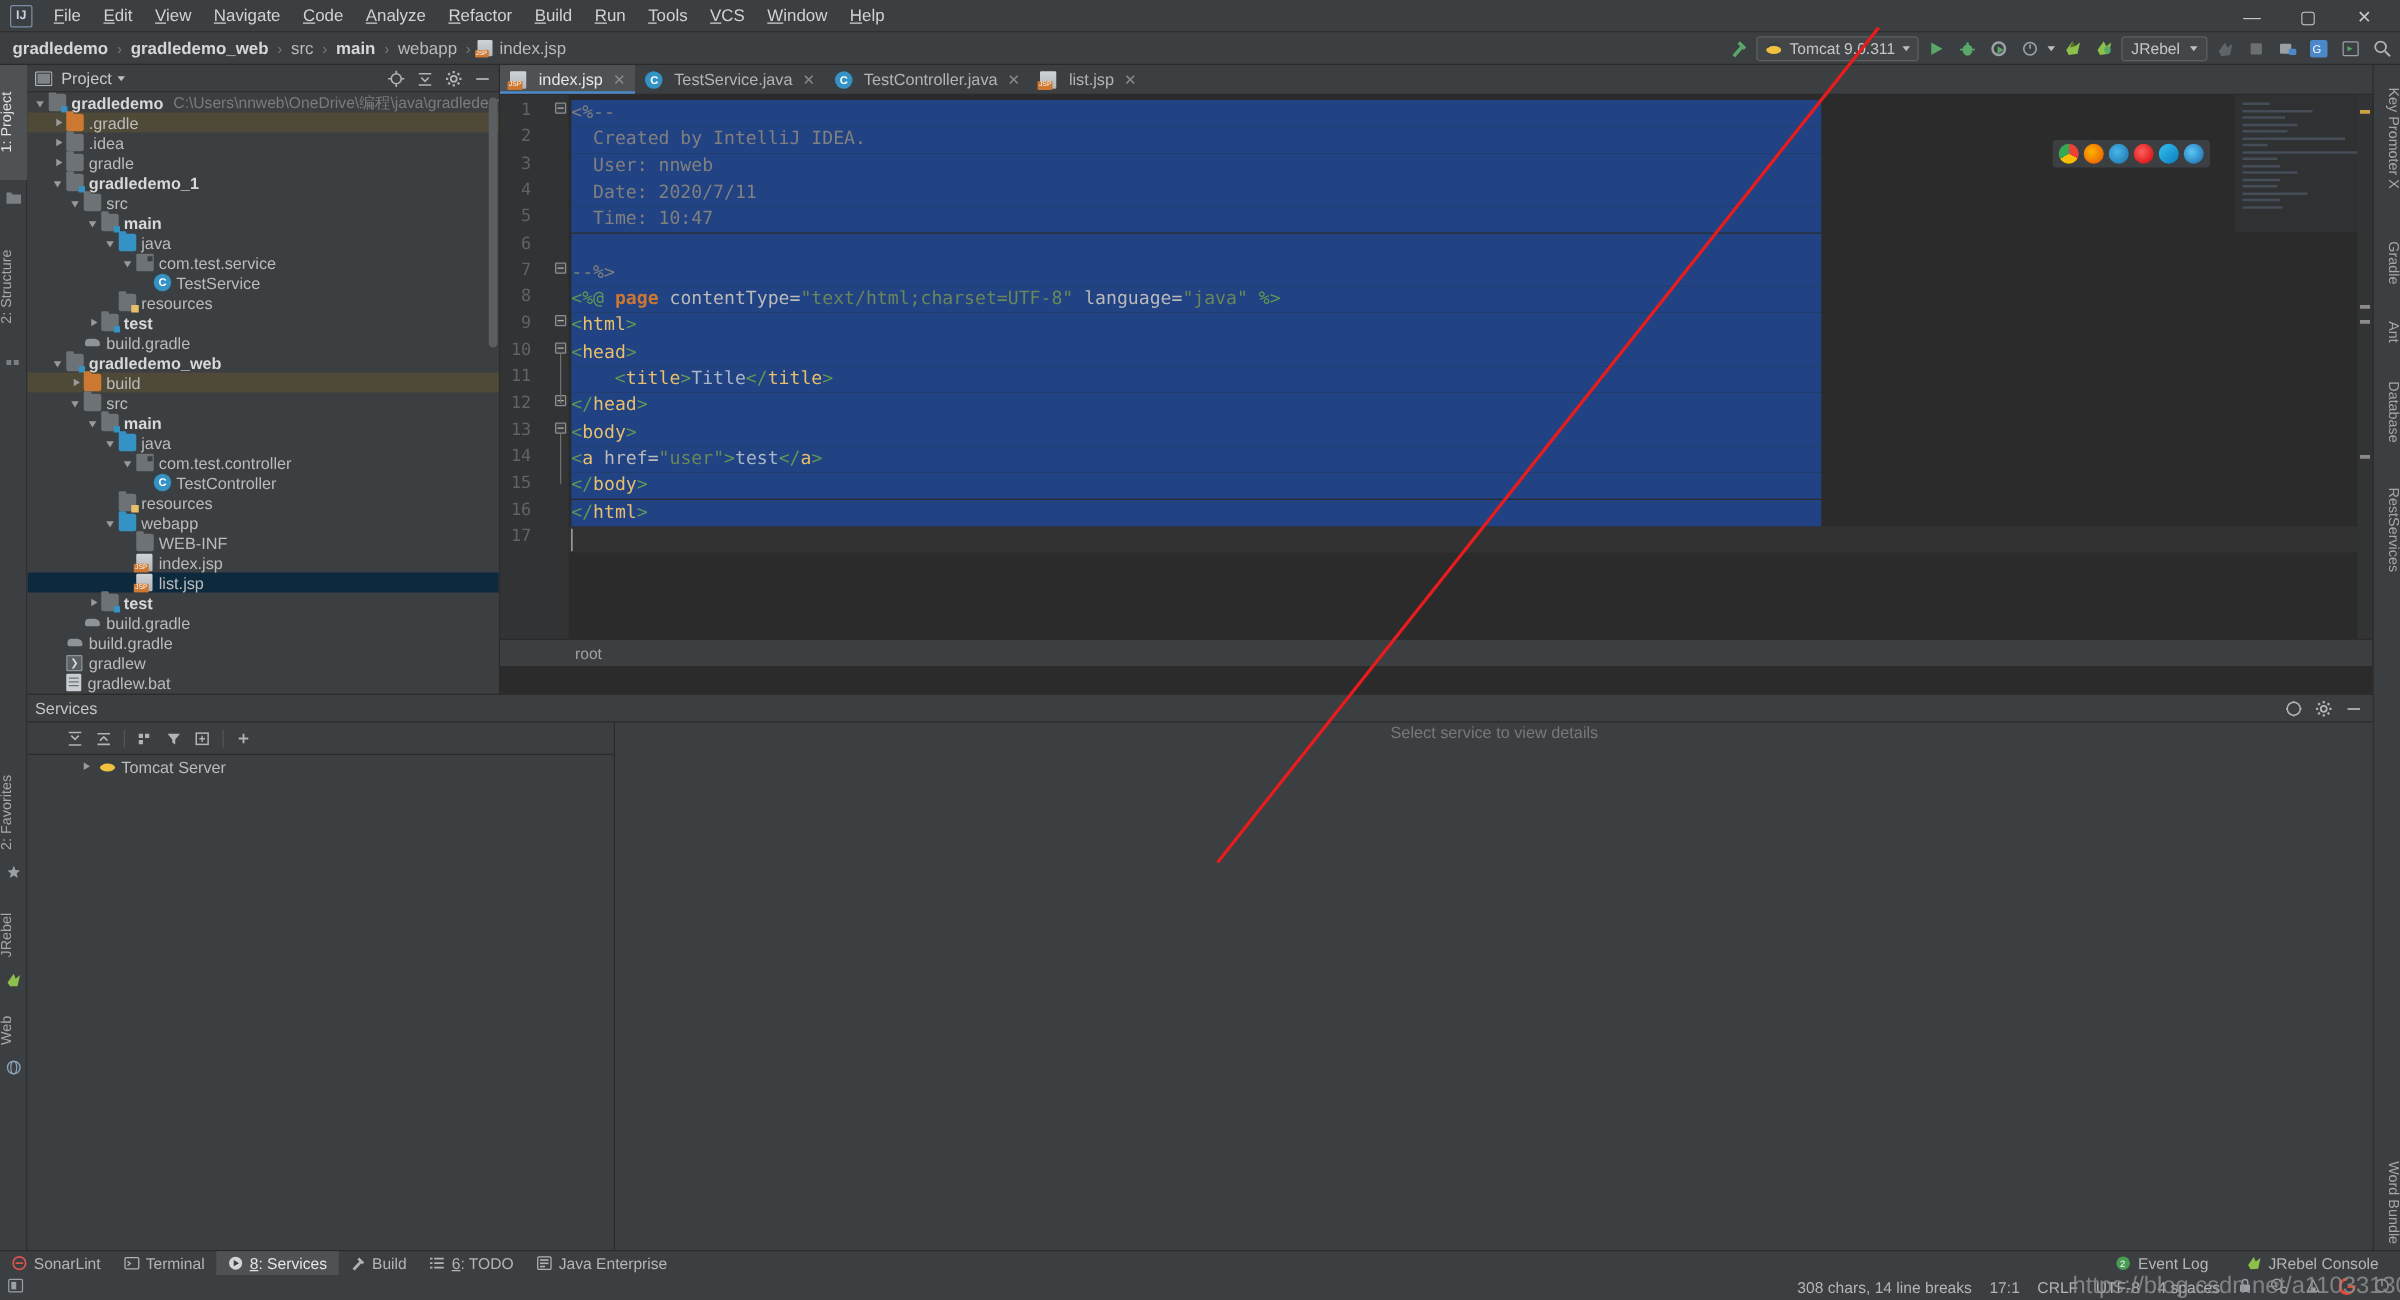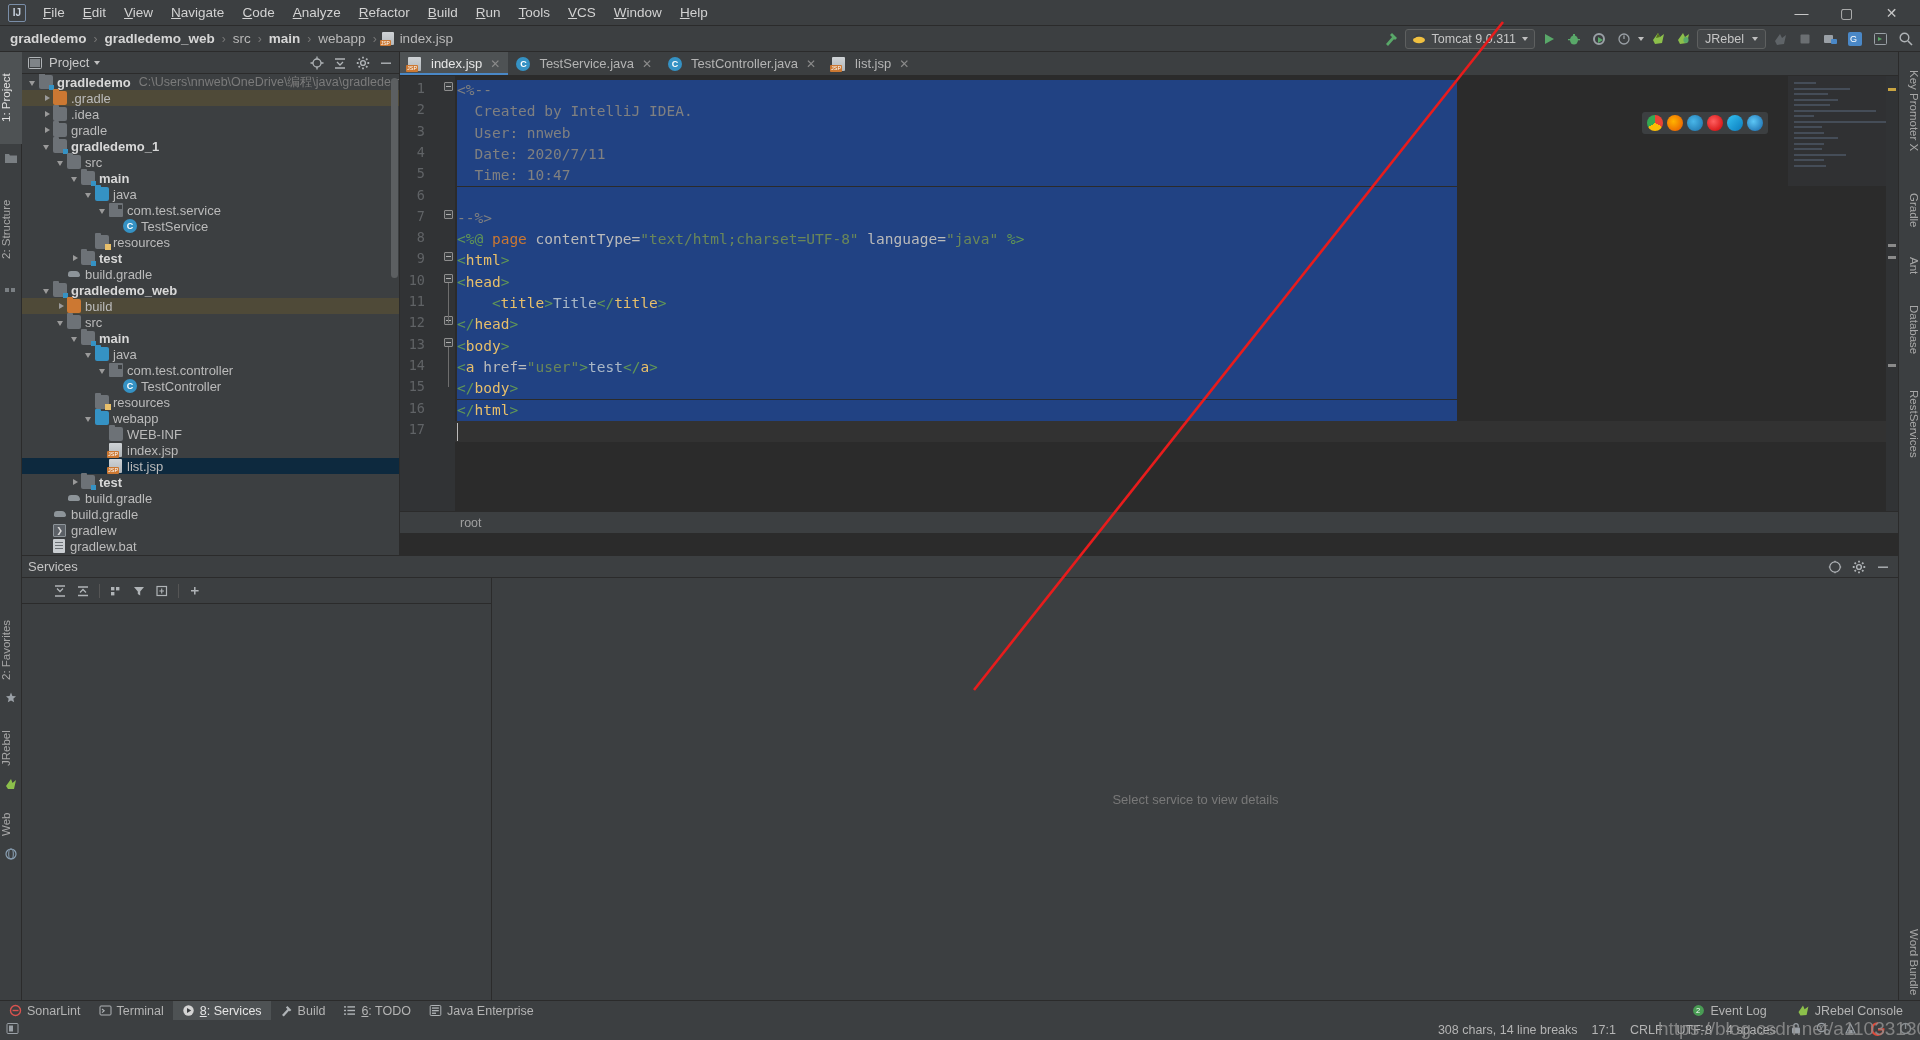--- a/index.html
+++ b/index.html
@@ -140,42 +140,42 @@
   .fold:after{content:"";position:absolute;left:1px;top:3px;width:5px;height:1px;background:#b0b0b0;}
   .foldline{position:absolute;width:1px;background:#6e6e6e;}
   .codelines{position:absolute;left:55px;top:0;right:0;bottom:0;font-family:"DejaVu Sans Mono",monospace;font-size:14.5px;line-height:21.3px;}
   .cl{position:absolute;left:0;white-space:pre;height:21.3px;}
   .selbg{position:absolute;background:#214283;}
   .cmt{color:#808080;}
   .tag{color:#e8bf6a;}
   .brk{color:#629755;}
   .atr{color:#bababa;}
   .str{color:#6a8759;}
-  .kw{color:#cc7832;font-weight:normal;}
+  .kw{color:#cc7832;font-weight:bold;}
   .dir{color:#629755;}
   .txt{color:#a9b7c6;}
   .caret-line{position:absolute;left:0;right:0;height:21.3px;background:#323232;}
   .caret-bar{position:absolute;width:1px;background:#bbbbbb;height:18px;}
   .minimap{position:absolute;right:10px;top:0;width:100px;height:110px;background:#313335;opacity:.85;}
   .mmline{position:absolute;height:2px;background:#4a5360;}
   .markbar{position:absolute;right:0;top:0;bottom:0;width:12px;background:#313335;}
   .markup{position:absolute;right:2px;width:8px;height:3px;}
   .bcrumbbar{position:absolute;left:0;right:0;bottom:0;height:22px;background:#3c3f41;border-top:1px solid #2b2b2b;display:flex;align-items:center;padding-left:60px;font-size:12.5px;color:#a0a0a0;}
   .browsers{position:absolute;display:flex;gap:4px;background:#3c3f41;border-radius:3px;padding:3px 5px;}
   .bico{width:16px;height:16px;border-radius:50%;}
 
   
   .services{position:absolute;left:22px;top:555px;right:22px;height:465px;background:#3c3f41;border-top:1px solid #2b2b2b;}
   .svchdr{height:22px;display:flex;align-items:center;padding:0 6px;font-size:13px;color:#c4c4c4;border-bottom:1px solid #2b2b2b;}
   .svchdr .right{margin-left:auto;display:flex;gap:6px;}
   .svcleft{position:absolute;left:0;top:22px;width:470px;bottom:0;border-right:1px solid #2b2b2b;}
   .svctb{height:26px;display:flex;align-items:center;gap:3px;padding-left:28px;border-bottom:1px solid #2b2b2b;}
   .svcbtn{width:20px;height:20px;display:flex;align-items:center;justify-content:center;color:#b4b4b4;}
   .svcrow{height:18px;display:flex;align-items:center;padding-left:42px;font-size:13px;color:#bbbbbb;gap:4px;}
-  .svcright{position:absolute;left:471px;top:22px;right:0;bottom:0;display:flex;align-items:center;justify-content:center;color:#787878;font-size:13px;}
+  .svcright{position:absolute;left:471px;top:22px;right:0;bottom:0;display:flex;align-items:flex-start;justify-content:center;color:#787878;font-size:13px;}
 
   
   .bottombar{position:absolute;left:0;bottom:20px;right:0;height:20px;background:#3c3f41;display:flex;align-items:center;border-top:1px solid #2b2b2b;}
   .btab{display:flex;align-items:center;gap:5px;padding:0 9px;height:20px;font-size:12.5px;color:#b4b4b4;}
   .btab.sel{background:#4e5254;color:#e4e4e4;}
   .btab u{text-decoration:underline;}
   .bright{margin-left:auto;display:flex;align-items:center;gap:12px;padding-right:8px;}
 
   
   .statusbar{position:absolute;left:0;bottom:0;right:0;height:20px;background:#3c3f41;display:flex;align-items:center;font-size:12.5px;color:#b4b4b4;padding-left:6px;gap:6px;}
@@ -745,20 +745,30 @@
               <path d="M6.7 4.5 V9.5 M4.4 7 H9" stroke="#b0b4b7" stroke-width="1.1"></path>
             </svg>
         </span>
         <span style="width:1px;height:14px;background:#555;margin:0 3px;"></span>
         <span class="svcbtn">
           <svg width="14" height="14" viewBox="0 0 14 14">
               <path d="M6.8 3 V10.5 M3 6.8 H10.6" stroke="#b0b4b7" stroke-width="1.5"></path>
             </svg>
         </span>
       </div>
+      <div class="svcrow">
+        <span class="arrow r"></span>
+        <span style="width:14px;height:12px;display:inline-block">
+          <svg width="14" height="12" viewBox="0 0 14 12">
+              <ellipse cx="7" cy="7" rx="6" ry="3.2" fill="#f0c040"></ellipse>
+              <path d="M2 5 Q6 0.5 12 3" stroke="#3c3f41" stroke-width="1.1" fill="none"></path>
+            </svg>
+        </span>
+        <span>Tomcat Server</span>
+      </div>
     </div>
 
     <div class="svcright">
       <span>Select service to view details</span>
     </div>
   </div>
 
   <div class="bottombar" id="bottombar">
       <div class="btab">
         <span style="display: inline-flex; width: 13px; height: 13px;">

